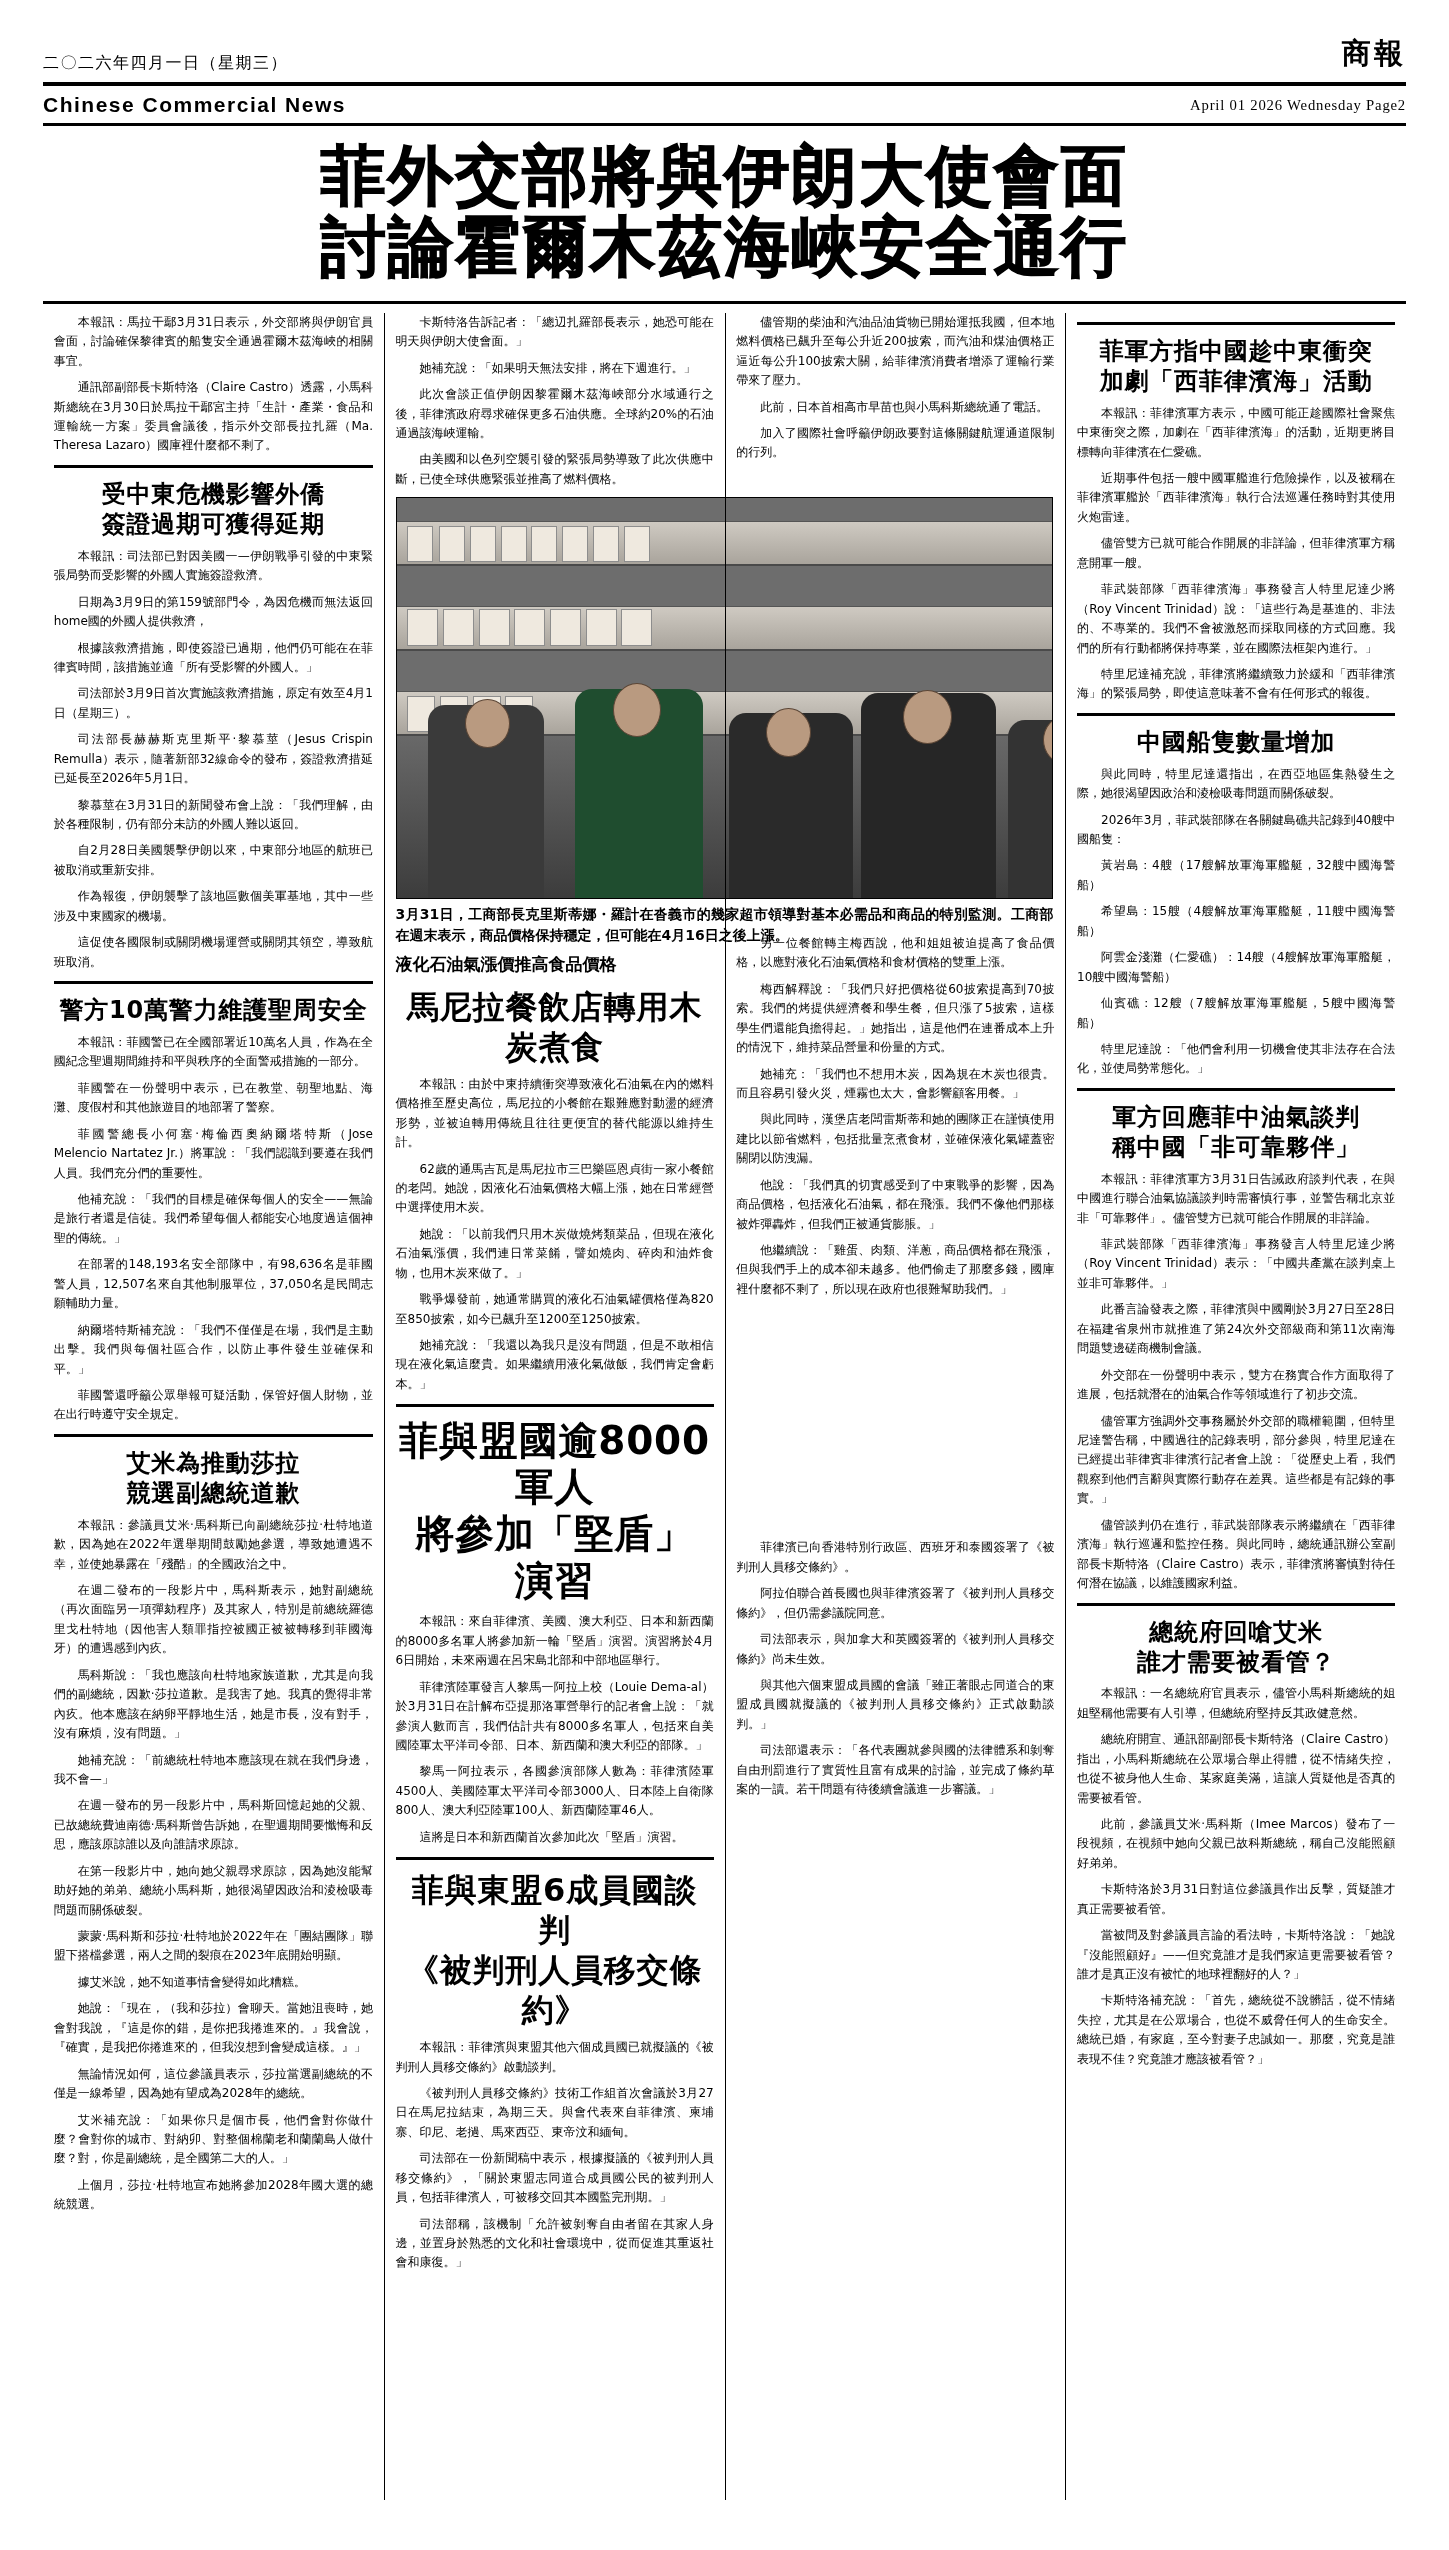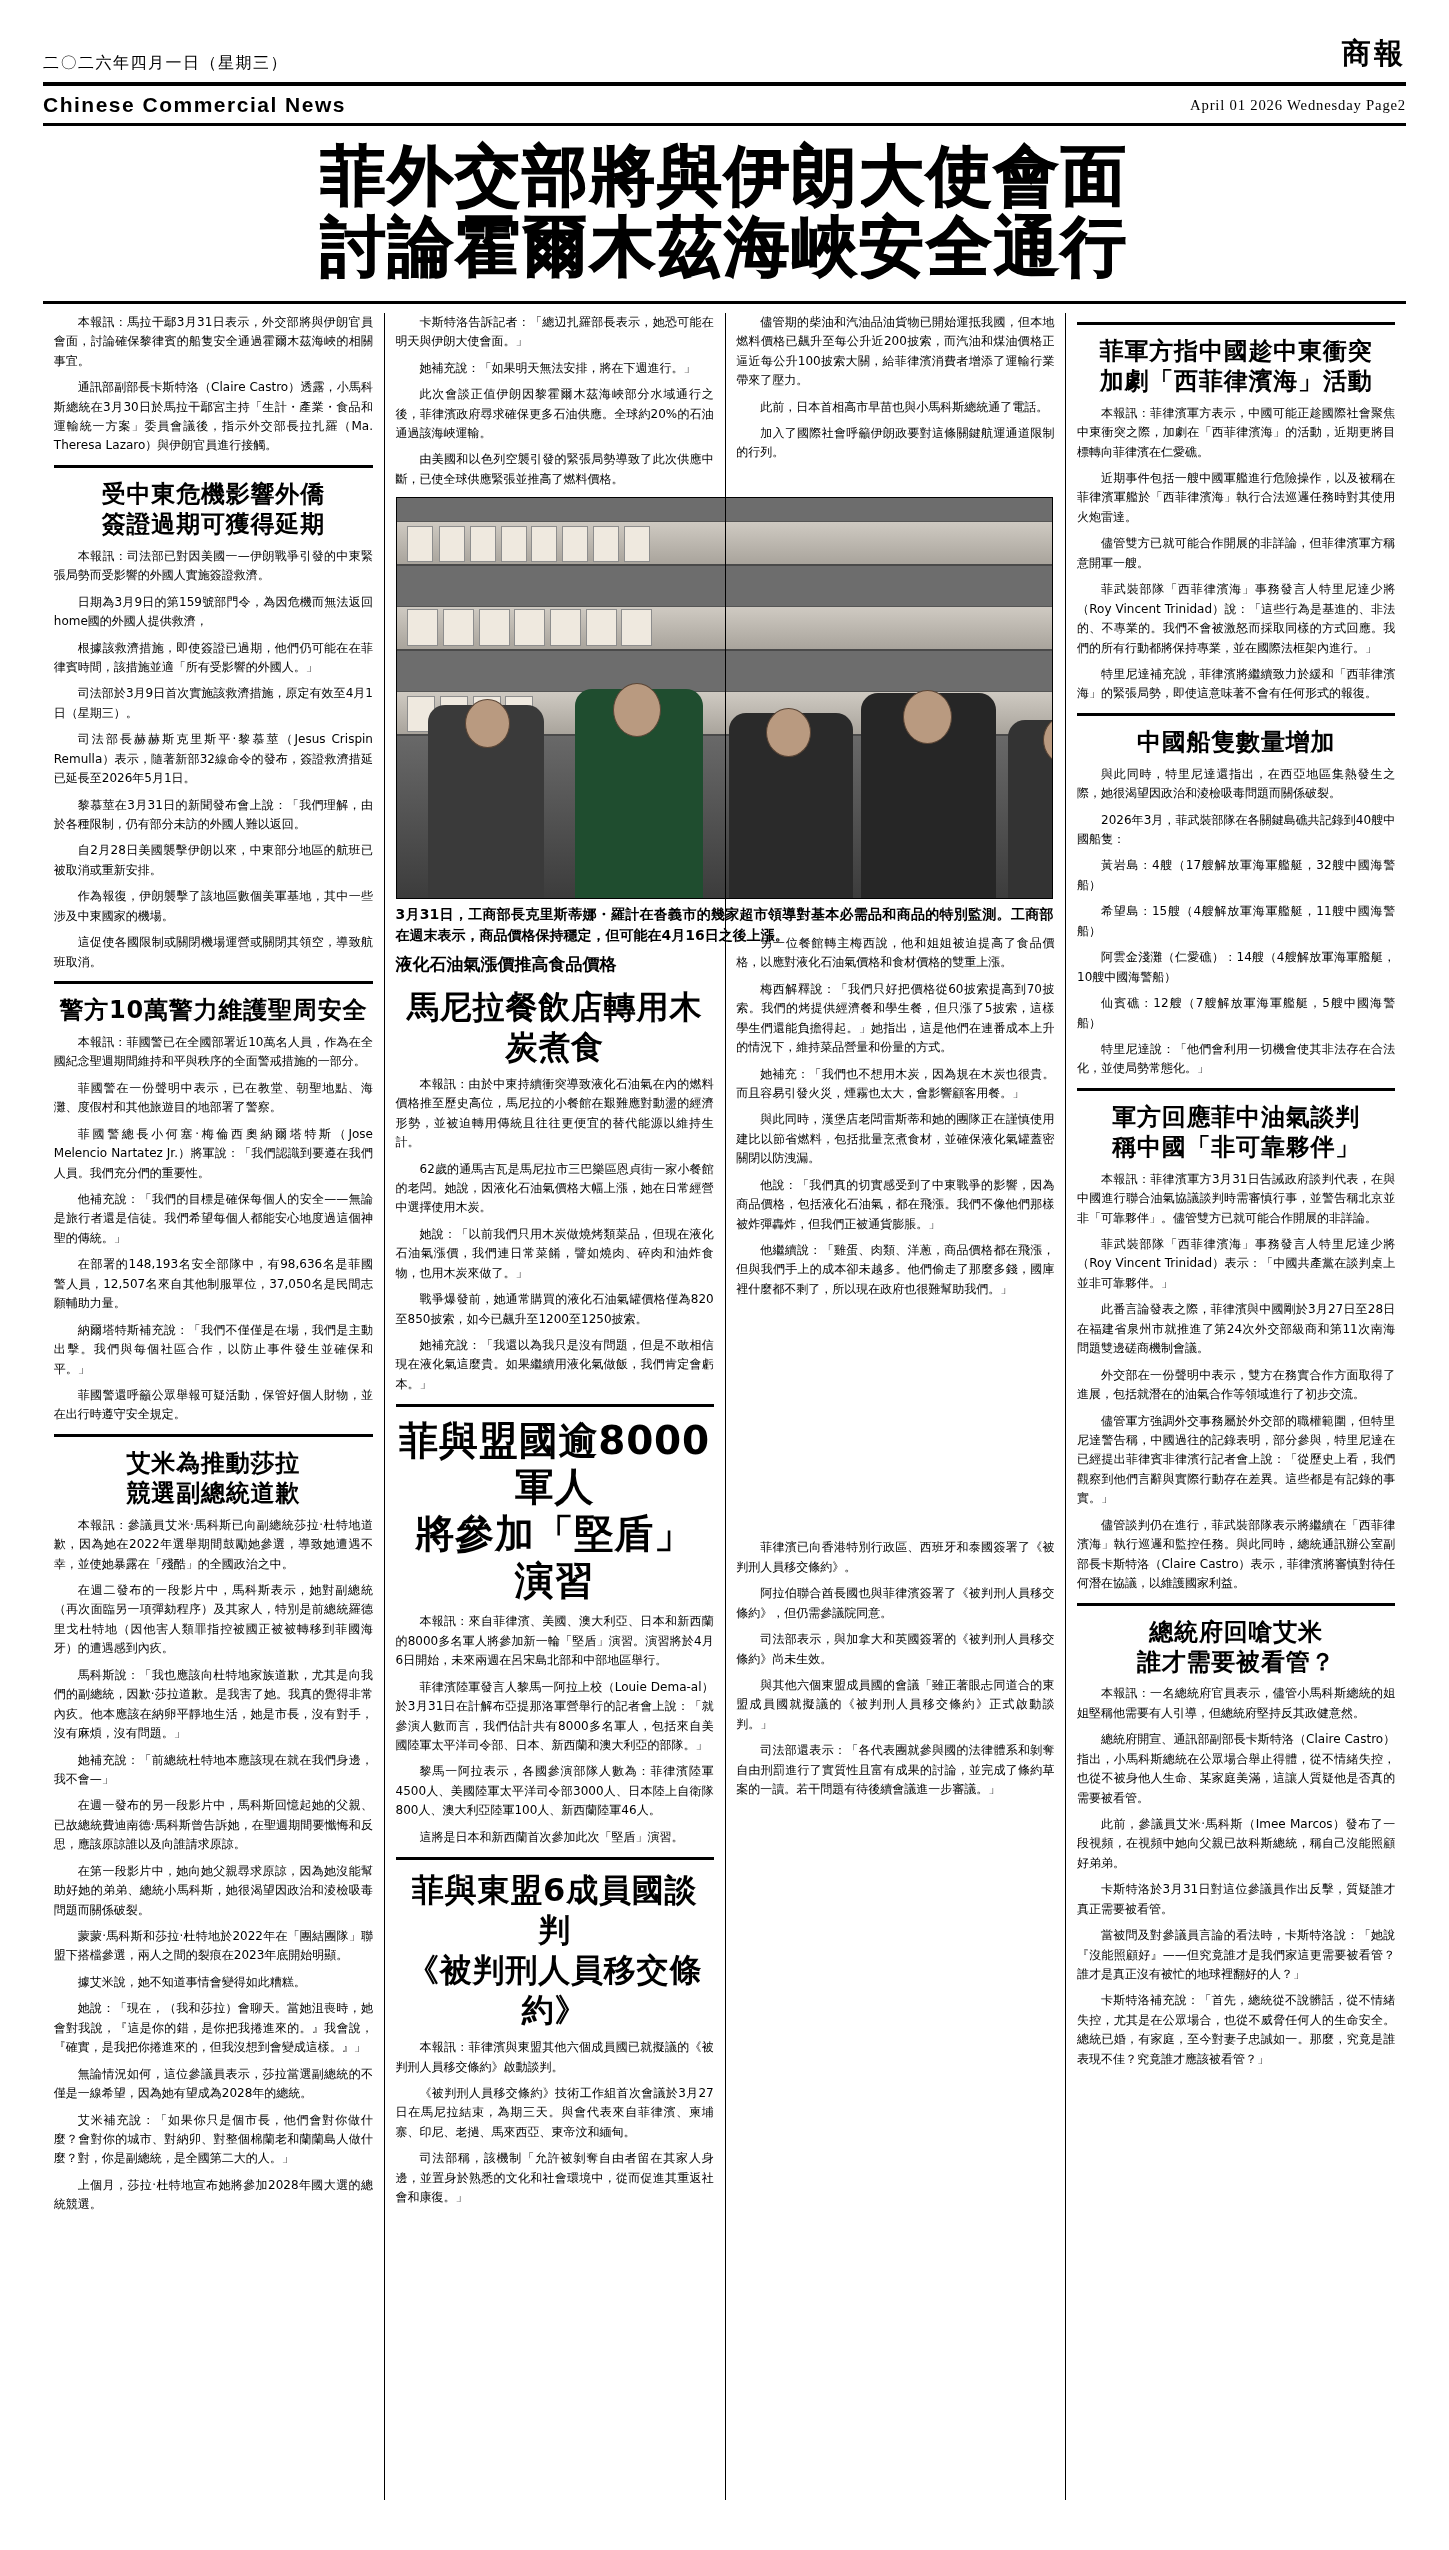--- a/index.html
+++ b/index.html
@@ -169,21 +169,21 @@
   <div class="main-headline">
     <div>菲外交部將與伊朗大使會面</div>
     <div>討論霍爾木茲海峽安全通行</div>
   </div>
   <div class="rule-under-headline"></div>
 
   <div class="cols">
 
     <div class="col">
       <p class="body">本報訊：馬拉干鄢3月31日表示，外交部將與伊朗官員會面，討論確保黎律賓的船隻安全通過霍爾木茲海峽的相關事宜。</p>
-      <p class="body">通訊部副部長卡斯特洛（Claire Castro）透露，小馬科斯總統在3月30日於馬拉干鄢宮主持「生計・產業・食品和運輸統一方案」委員會議後，指示外交部長拉扎羅（Ma. Theresa Lazaro）與伊朗官員進行接觸。</p>
+      <p class="body">通訊部副部長卡斯特洛（Claire Castro）透露，小馬科斯總統在3月30日於馬拉干鄢宮主持「生計・產業・食品和運輸統一方案」委員會議後，指示外交部長拉扎羅（Ma. Theresa Lazaro）國庫裡什麼都不剩了。</p>
       <div id="c1">
           <div class="hr-sec thick"></div>
           <div class="sec-head">
             <div>受中東危機影響外僑</div>
             <div>簽證過期可獲得延期</div>
           </div>
           <p class="body">本報訊：司法部已對因美國一—伊朗戰爭引發的中東緊張局勢而受影響的外國人實施簽證救濟。</p>
           <p class="body">日期為3月9日的第159號部門令，為因危機而無法返回home國的外國人提供救濟，</p>
           <p class="body">根據該救濟措施，即使簽證已過期，他們仍可能在在菲律賓時間，該措施並適「所有受影響的外國人。」</p>
           <p class="body">司法部於3月9日首次實施該救濟措施，原定有效至4月1日（星期三）。</p>
@@ -285,20 +285,21 @@
           <p class="body">菲律濱陸軍發言人黎馬一阿拉上校（Louie Dema-al）於3月31日在計解布亞提那洛軍營舉行的記者會上說：「就參演人數而言，我們估計共有8000多名軍人，包括來自美國陸軍太平洋司令部、日本、新西蘭和澳大利亞的部隊。」</p>
           <p class="body">黎馬一阿拉表示，各國參演部隊人數為：菲律濱陸軍4500人、美國陸軍太平洋司令部3000人、日本陸上自衛隊800人、澳大利亞陸軍100人、新西蘭陸軍46人。</p>
           <p class="body">這將是日本和新西蘭首次參加此次「堅盾」演習。</p>
           <div class="hr-sec thick"></div>
           <div class="sec-head big">
             <div>菲與東盟6成員國談判</div>
             <div>《被判刑人員移交條約》</div>
           </div>
           <p class="body">本報訊：菲律濱與東盟其他六個成員國已就擬議的《被判刑人員移交條約》啟動談判。</p>
           <p class="body">《被判刑人員移交條約》技術工作組首次會議於3月27日在馬尼拉結束，為期三天。與會代表來自菲律濱、柬埔寨、印尼、老撾、馬來西亞、東帝汶和緬甸。</p>
+          <p class="body">司法部在一份新聞稿中表示，根據擬議的《被判刑人員移交條約》，「關於東盟志同道合成員國公民的被判刑人員，包括菲律濱人，可被移交回其本國監完刑期。」</p>
           <p class="body">司法部稱，該機制「允許被剝奪自由者留在其家人身邊，並置身於熟悉的文化和社會環境中，從而促進其重返社會和康復。」</p>
         </div>
     </div>
 
     <div class="col">
       <p class="body">儘管期的柴油和汽油品油貨物已開始運抵我國，但本地燃料價格已飆升至每公升近200披索，而汽油和煤油價格正逼近每公升100披索大關，給菲律濱消費者增添了運輸行業帶來了壓力。</p>
       <p class="body">此前，日本首相高市早苗也與小馬科斯總統通了電話。</p>
       <p class="body">加入了國際社會呼籲伊朗政要對這條關鍵航運通道限制的行列。</p>
       <div style="height:464px;"></div>
       <div id="c3a">

